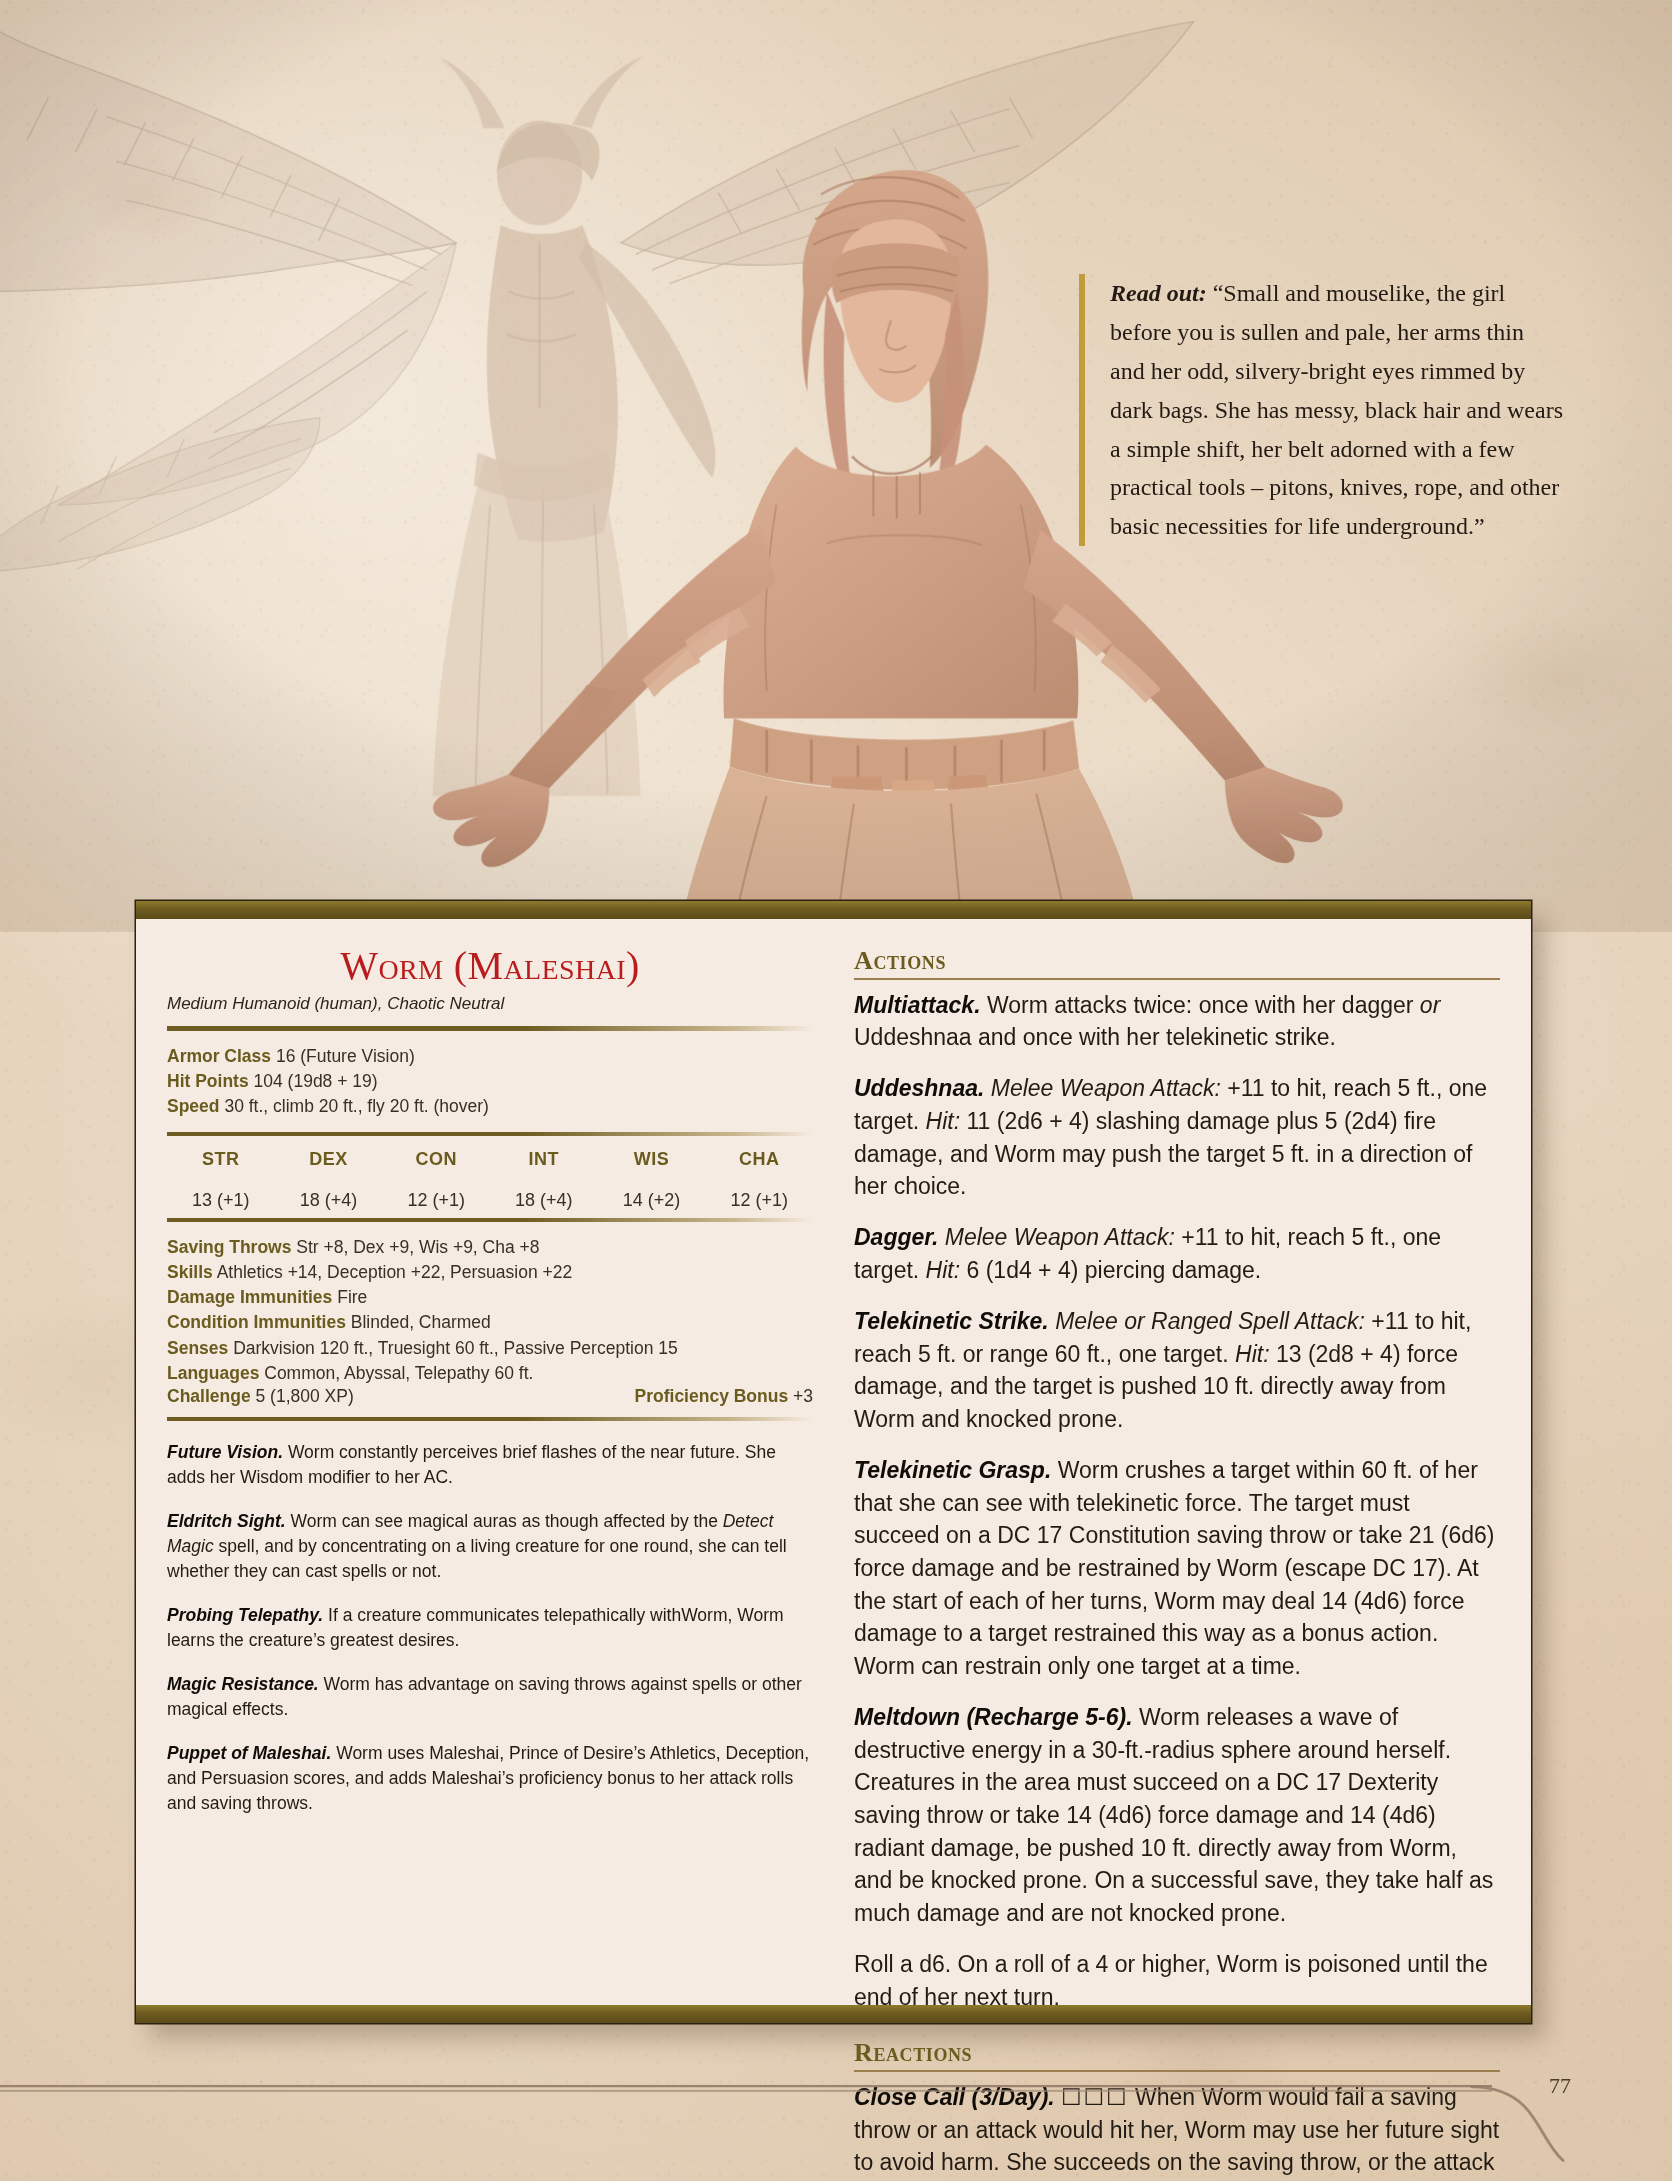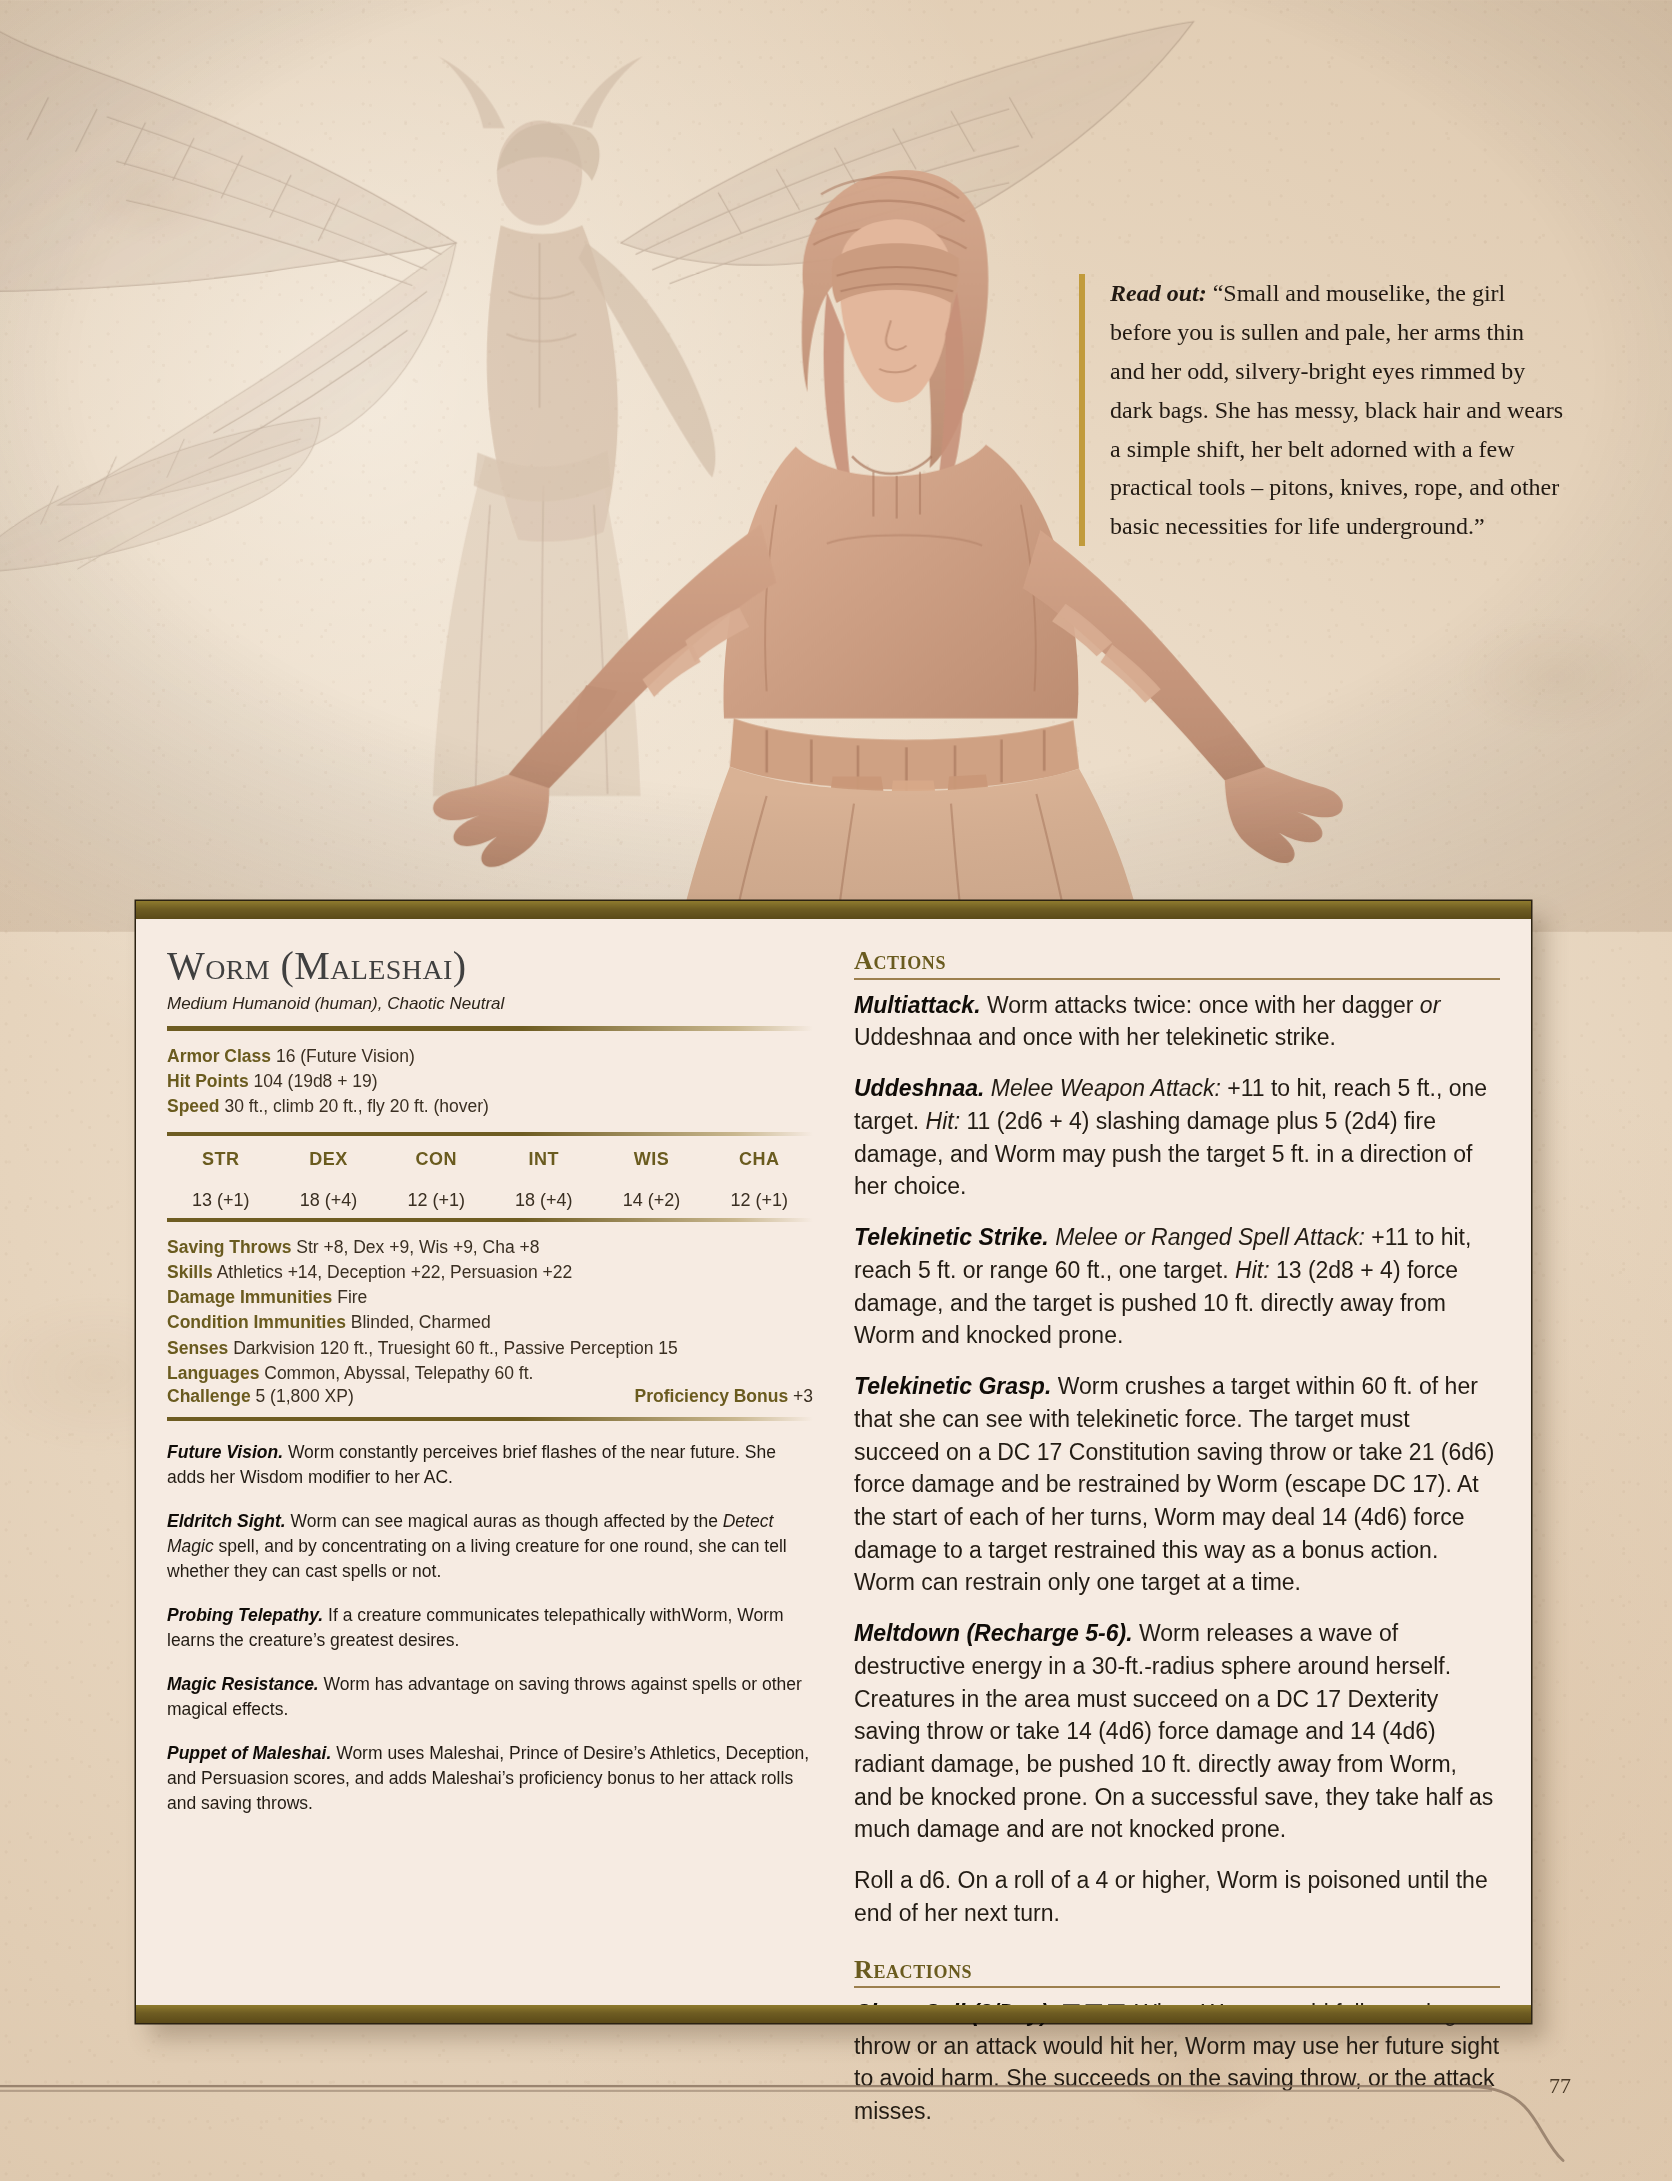--- a/index.html
+++ b/index.html
@@ -68,22 +68,22 @@
   }
   #statblock::before { top:-18.4px; }
   #statblock::after  { bottom:-18.4px; }
 
   .cols { display:flex; height:100%; padding:27px 31px 9.7px 31px; gap:41px; }
   .col  { flex:1 1 0; min-width:0; }
 
   
   .mon-name {
     font-family:"Liberation Serif", serif;
-    font-size:40px; color:#404040; letter-spacing:0.4px;
-    font-variant:small-caps; line-height:1.0; margin-bottom:7.8px;
+    font-size:40px; color:#b91c1c; letter-spacing:0.4px;
+    font-variant:small-caps; line-height:1.0; margin-bottom:7.8px;text-align:center;
   }
   .mon-meta {
     font-style:italic; font-size:17px; color:#2d241b; margin-bottom:12.6px;
   }
   .rule {
     height:4.9px; margin:0 0 12.6px 0;
     background:linear-gradient(90deg,#6e5c22 0%, #6e5c22 55%, #c9b78f 88%, rgba(201,183,143,0) 100%);
   }
   .rule.thin { height:3.9px; }
   .attr-line { font-size:17.5px; line-height:1.44; color:#3a2f22; }
@@ -380,20 +380,21 @@
           <div class="trait"><span class="tn">Magic Resistance.</span><span> Worm has advantage on saving throws against spells or other magical effects.</span></div>
           <div class="trait"><span class="tn">Puppet of Maleshai.</span><span> Worm uses Maleshai, Prince of Desire’s Athletics, Deception, and Persuasion scores, and adds Maleshai’s proficiency bonus to her attack rolls and saving throws.</span></div>
         </div>
     </div>
 
     <div class="col">
       <div class="sec-head">Actions</div>
       <div id="actions">
           <div class="act"><span class="an">Multiattack.</span><span> Worm attacks twice: once with her dagger </span><i>or</i><span> Uddeshnaa and once with her telekinetic strike.</span></div>
           <div class="act"><span class="an">Uddeshnaa.</span><span> </span><i>Melee Weapon Attack:</i><span> +11 to hit, reach 5 ft., one target. </span><i>Hit:</i><span> 11 (2d6 + 4) slashing damage plus 5 (2d4) fire damage, and Worm may push the target 5 ft. in a direction of her choice.</span></div>
+          <div class="act"><span class="an">Dagger.</span><span> </span><i>Melee Weapon Attack:</i><span> +11 to hit, reach 5 ft., one target. </span><i>Hit:</i><span> 6 (1d4 + 4) piercing damage.</span></div>
           <div class="act"><span class="an">Telekinetic Strike.</span><span> </span><i>Melee or Ranged Spell Attack:</i><span> +11 to hit, reach 5 ft. or range 60 ft., one target. </span><i>Hit:</i><span> 13 (2d8 + 4) force damage, and the target is pushed 10 ft. directly away from Worm and knocked prone.</span></div>
           <div class="act"><span class="an">Telekinetic Grasp.</span><span> Worm crushes a target within 60 ft. of her that she can see with telekinetic force. The target must succeed on a DC 17 Constitution saving throw or take 21 (6d6) force damage and be restrained by Worm (escape DC 17). At the start of each of her turns, Worm may deal 14 (4d6) force damage to a target restrained this way as a bonus action. Worm can restrain only one target at a time.</span></div>
           <div class="act"><span class="an">Meltdown (Recharge 5-6).</span><span> Worm releases a wave of destructive energy in a 30-ft.-radius sphere around herself. Creatures in the area must succeed on a DC 17 Dexterity saving throw or take 14 (4d6) force damage and 14 (4d6) radiant damage, be pushed 10 ft. directly away from Worm, and be knocked prone. On a successful save, they take half as much damage and are not knocked prone.</span></div>
           <div class="act"><span>Roll a d6. On a roll of a 4 or higher, Worm is poisoned until the end of her next turn.</span></div>
         </div>
 
       <div class="sec-head later">Reactions</div>
       <div id="reactions">
           <div class="act"><span class="an">Close Call (3/Day).</span> <span class="boxes">☐☐☐</span><span> When Worm would fail a saving throw or an attack would hit her, Worm may use her future sight to avoid harm. She succeeds on the saving throw, or the attack misses.</span></div>
         </div>

